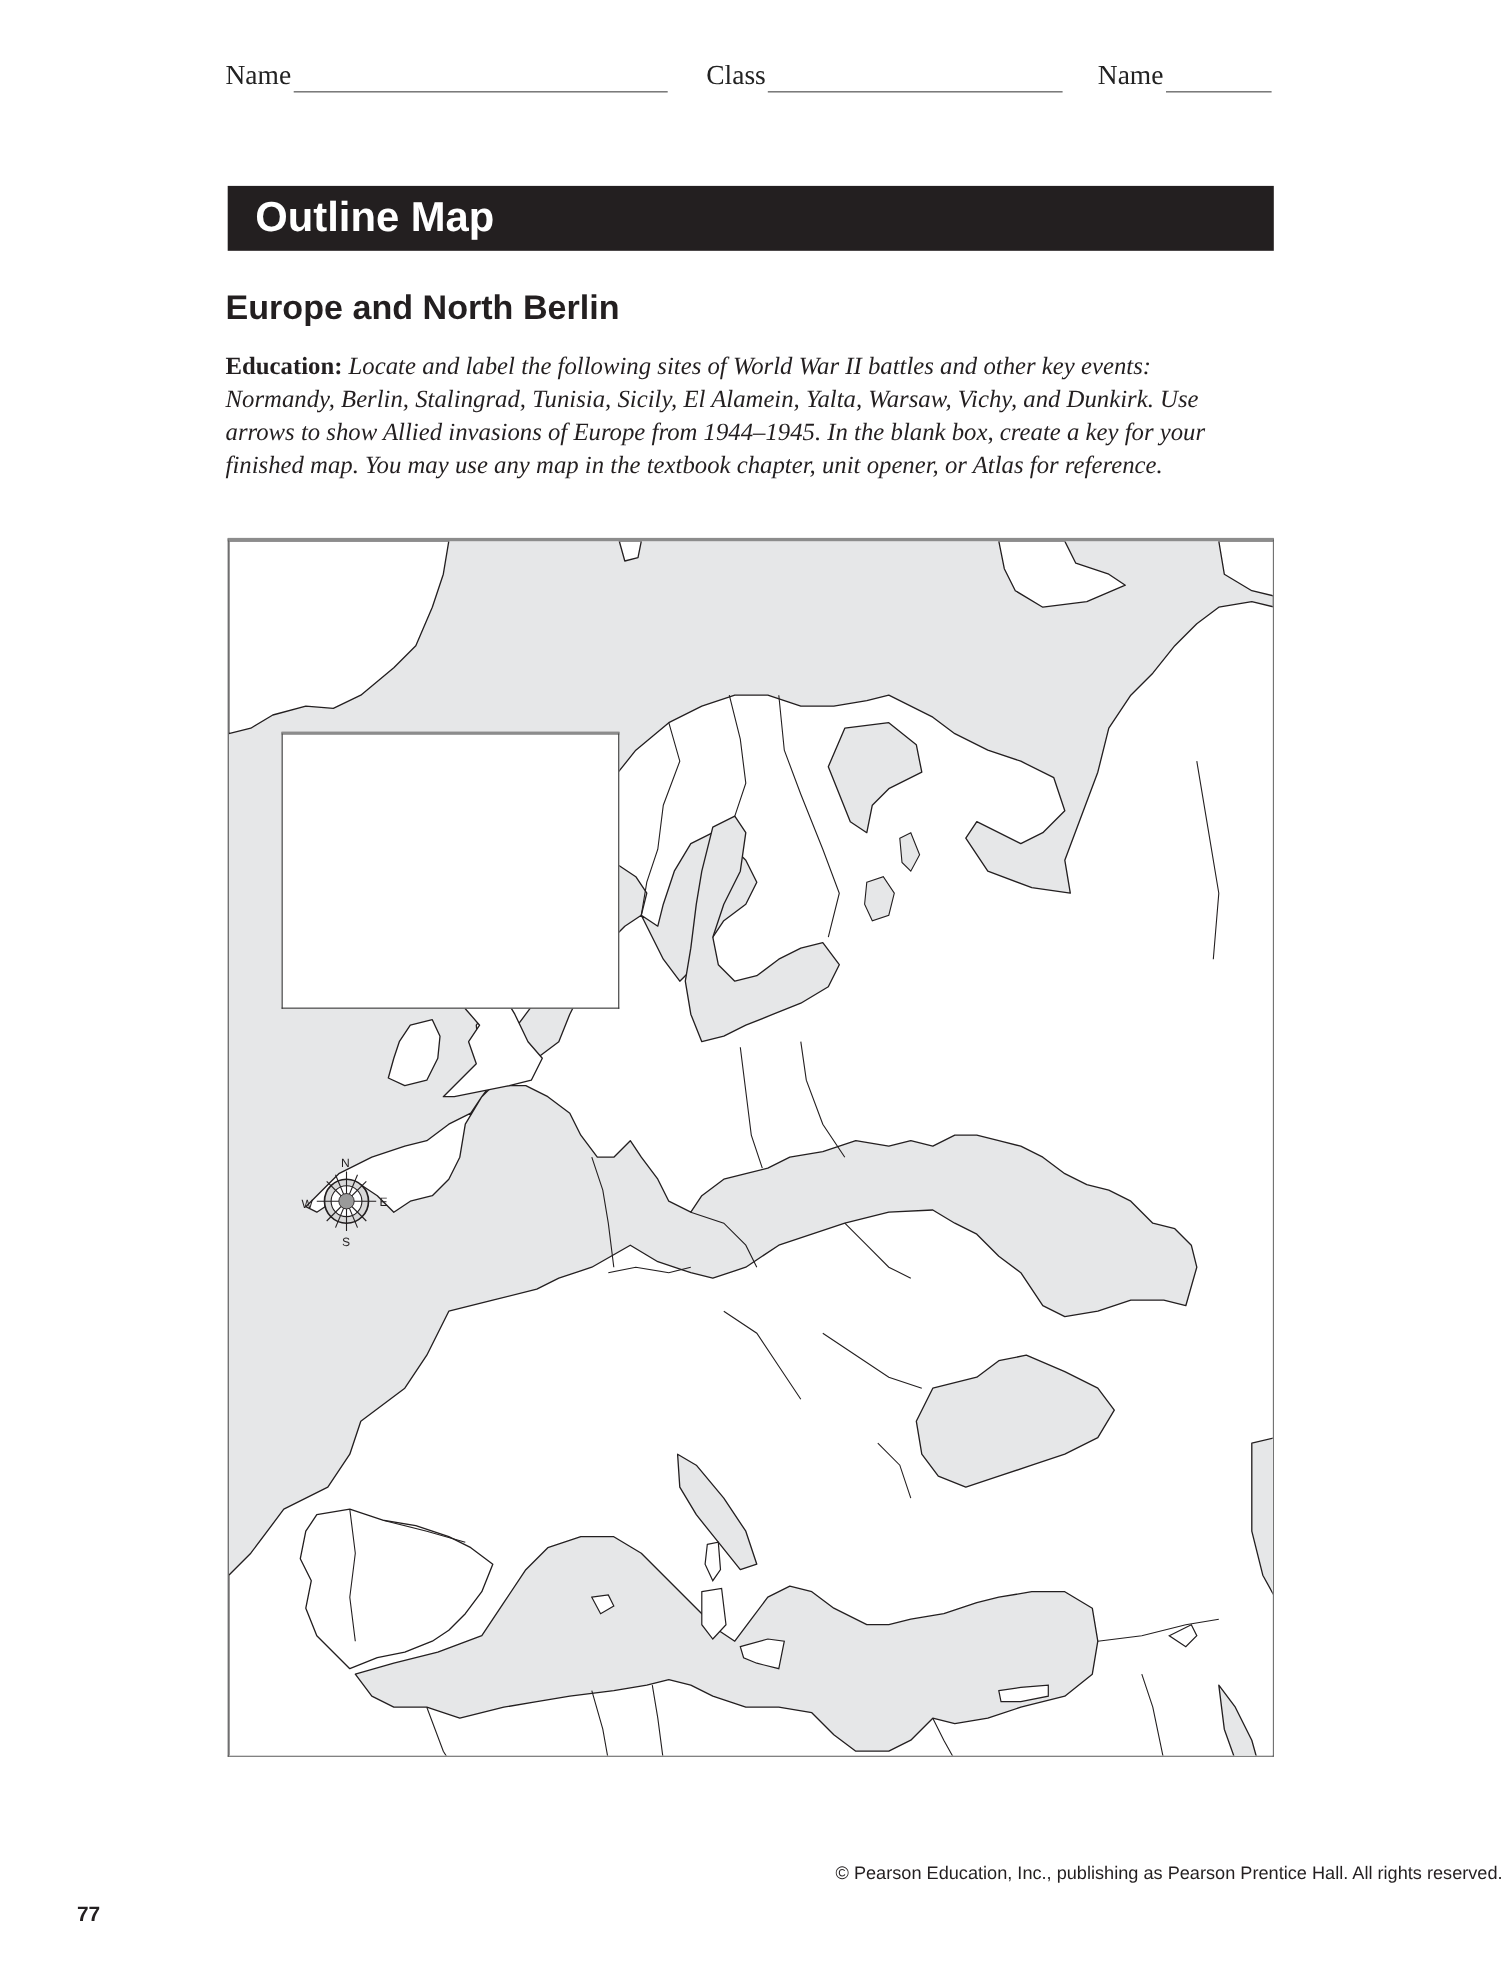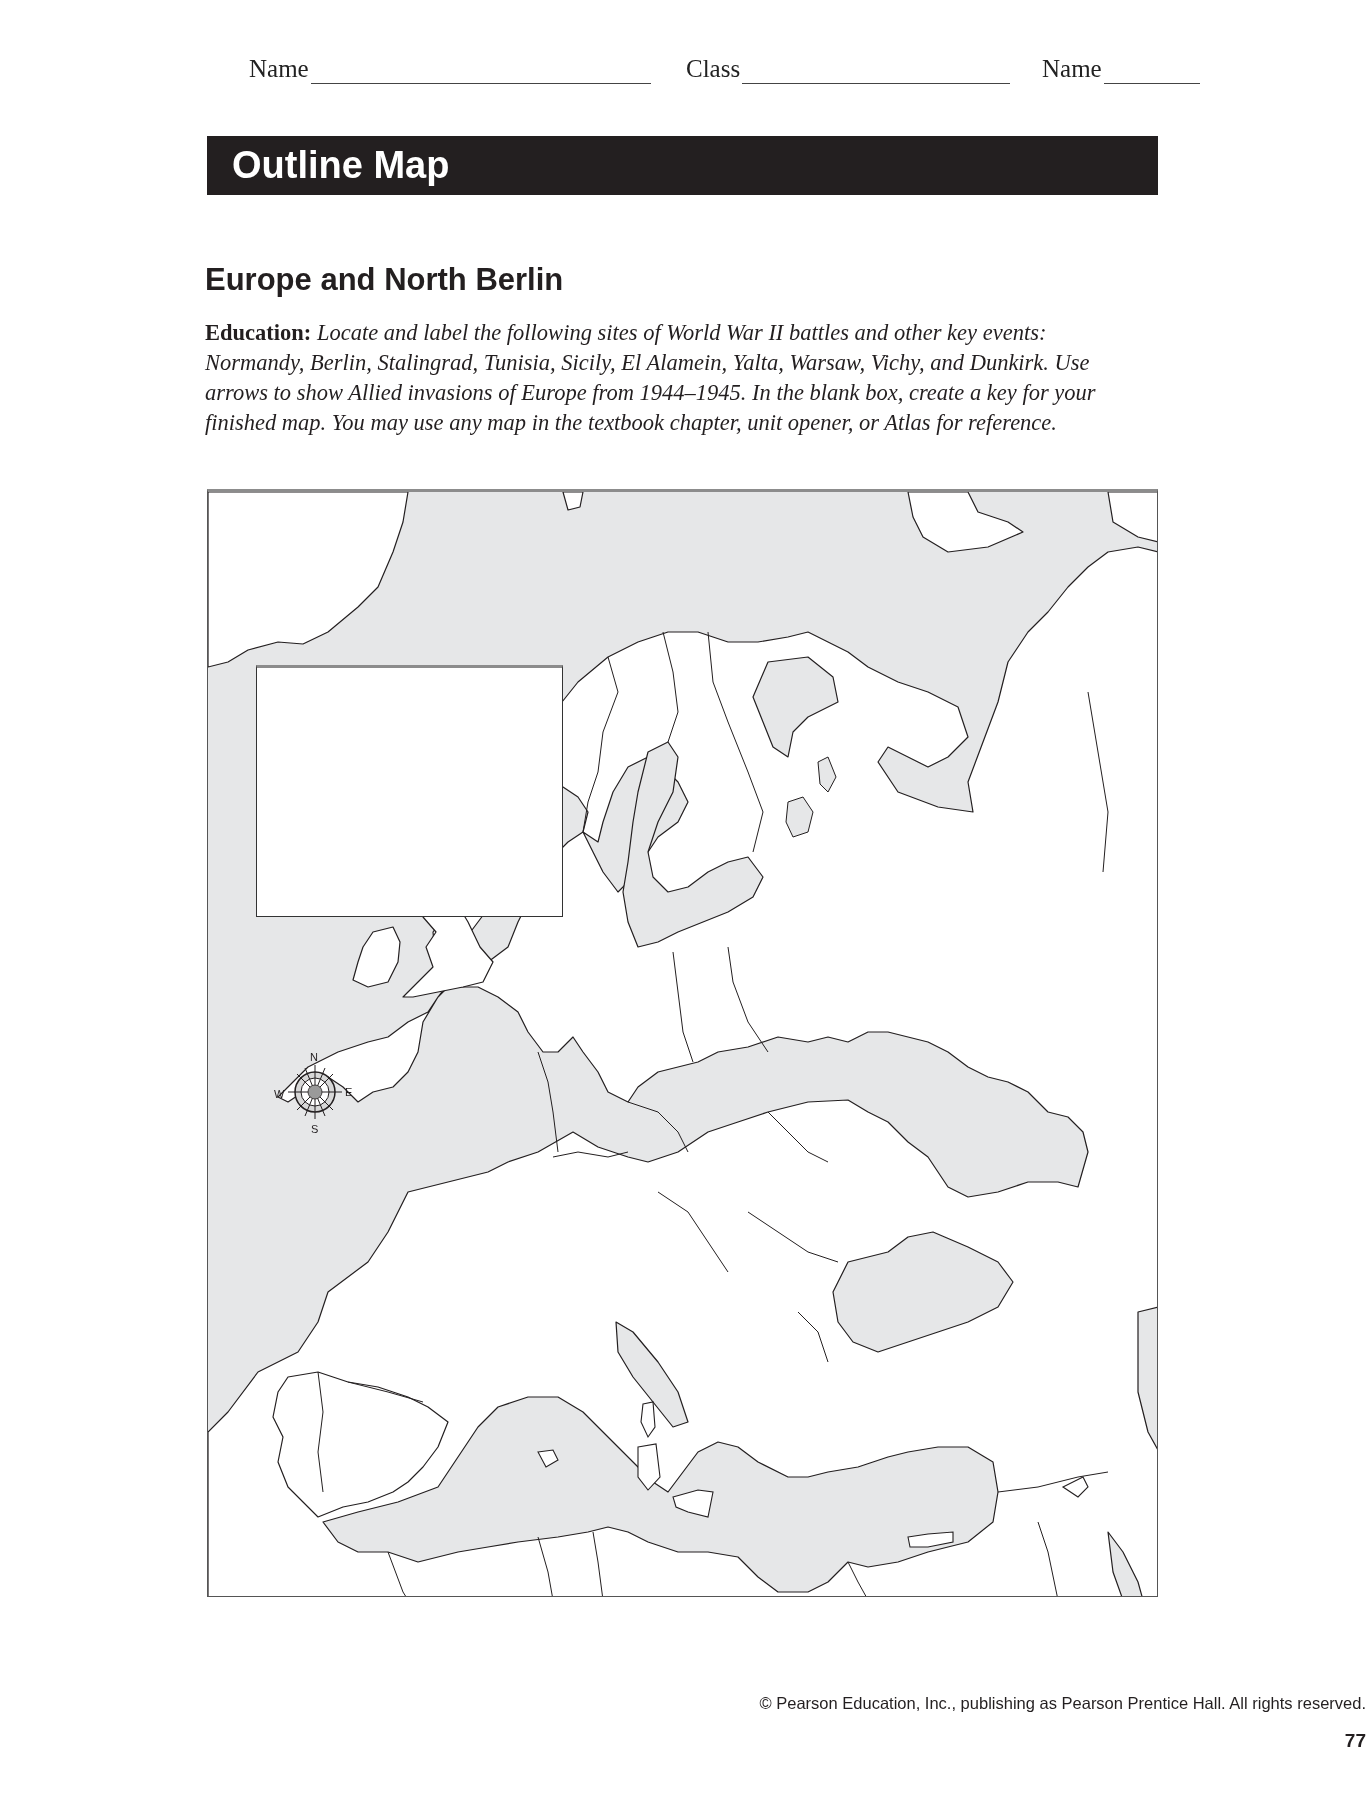--- a/index.html
+++ b/index.html
@@ -1,39 +1,39 @@
 <!DOCTYPE html>
 <html><head>
 <meta charset="utf-8">
 <style>
   html, body { margin:0; padding:0; background:#ffffff; }
   body { width:1366px; height:1800px; position:relative; overflow:hidden; }
   .serif { font-family: "Liberation Serif", "DejaVu Serif", serif; }
   .sans { font-family: "Liberation Sans", "DejaVu Sans", sans-serif; }
 
-  .field-row { position:absolute; top:54px; left:205px; width:953px; height:34px; font-size:25px; color:#222;margin-left:44px; }
+  .field-row { position:absolute; top:54px; left:205px; width:953px; height:34px; font-size:25px; color:#222; }
   .field { position:absolute; top:0; display:flex; align-items:flex-end; }
   .field .label { line-height:30px; }
   .field .line { border-bottom:1.5px solid #444; height:24px; margin-left:2px; }
 
   .header-box { position:absolute; left:207px; top:136px; width:951px; height:92px; }
   .header-band { height:33px; background:#e6e7e8; border-top:3px solid #8c8c8c; border-left:1px solid #999; border-right:1px solid #999; box-sizing:border-box; display:flex; align-items:center; padding-left:25px; font-weight:bold; font-size:19px; letter-spacing:0.5px; color:#231f20; }
-  .title-band { height:59px; background:#231f20; display:flex; align-items:center; padding-left:25px; color:#ffffff; font-weight:bold; font-size:38px; }
+  .title-band { height:59px; background:#231f20; display:flex; align-items:center; padding-left:25px; color:#ffffff; font-weight:bold; font-size:38px;margin-top:33px; }
 
   .section-title { position:absolute; left:205px; top:262px; font-size:31px; font-weight:bold; color:#231f20; }
   .directions { position:absolute; left:205px; top:318px; width:945px; font-size:22.5px; line-height:30px; color:#231f20; }
   .directions .lead { font-weight:bold; font-style:normal; }
   .directions .body { font-style:italic; }
 
   .map-frame { position:absolute; left:207px; top:489px; width:951px; height:1108px; border:1.5px solid #555; border-top:3px solid #8c8c8c; box-sizing:border-box; overflow:hidden; background:#e6e7e8; }
   .map-frame svg { position:absolute; left:0; top:0; }
   .key-box { position:absolute; left:48px; top:173px; width:307px; height:252px; background:#ffffff; border:1.5px solid #333; border-top:3px solid #8c8c8c; box-sizing:border-box; }
 
   .footer-copy { position:absolute; left:0; width:1366px; top:1694px; text-align:right; font-size:16.5px; color:#231f20; padding-left:110px; box-sizing:border-box; }
-  .page-num { position:absolute; left:0; width:1366px; top:1730px; text-align:right; font-size:19px; font-weight:bold; color:#231f20; padding-left:70px; box-sizing:border-box; }
+  .page-num { position:absolute; left:0; width:1366px; top:1730px; text-align:left; font-size:19px; font-weight:bold; color:#231f20; padding-left:70px; box-sizing:border-box; }
 </style>
 </head>
 <body>
 
 <div class="field-row serif">
   <div class="field" style="left:0;">
     <span class="label">Name</span>
     <span class="line" style="width:340px;"></span>
   </div>
   <div class="field" style="left:437px;">

